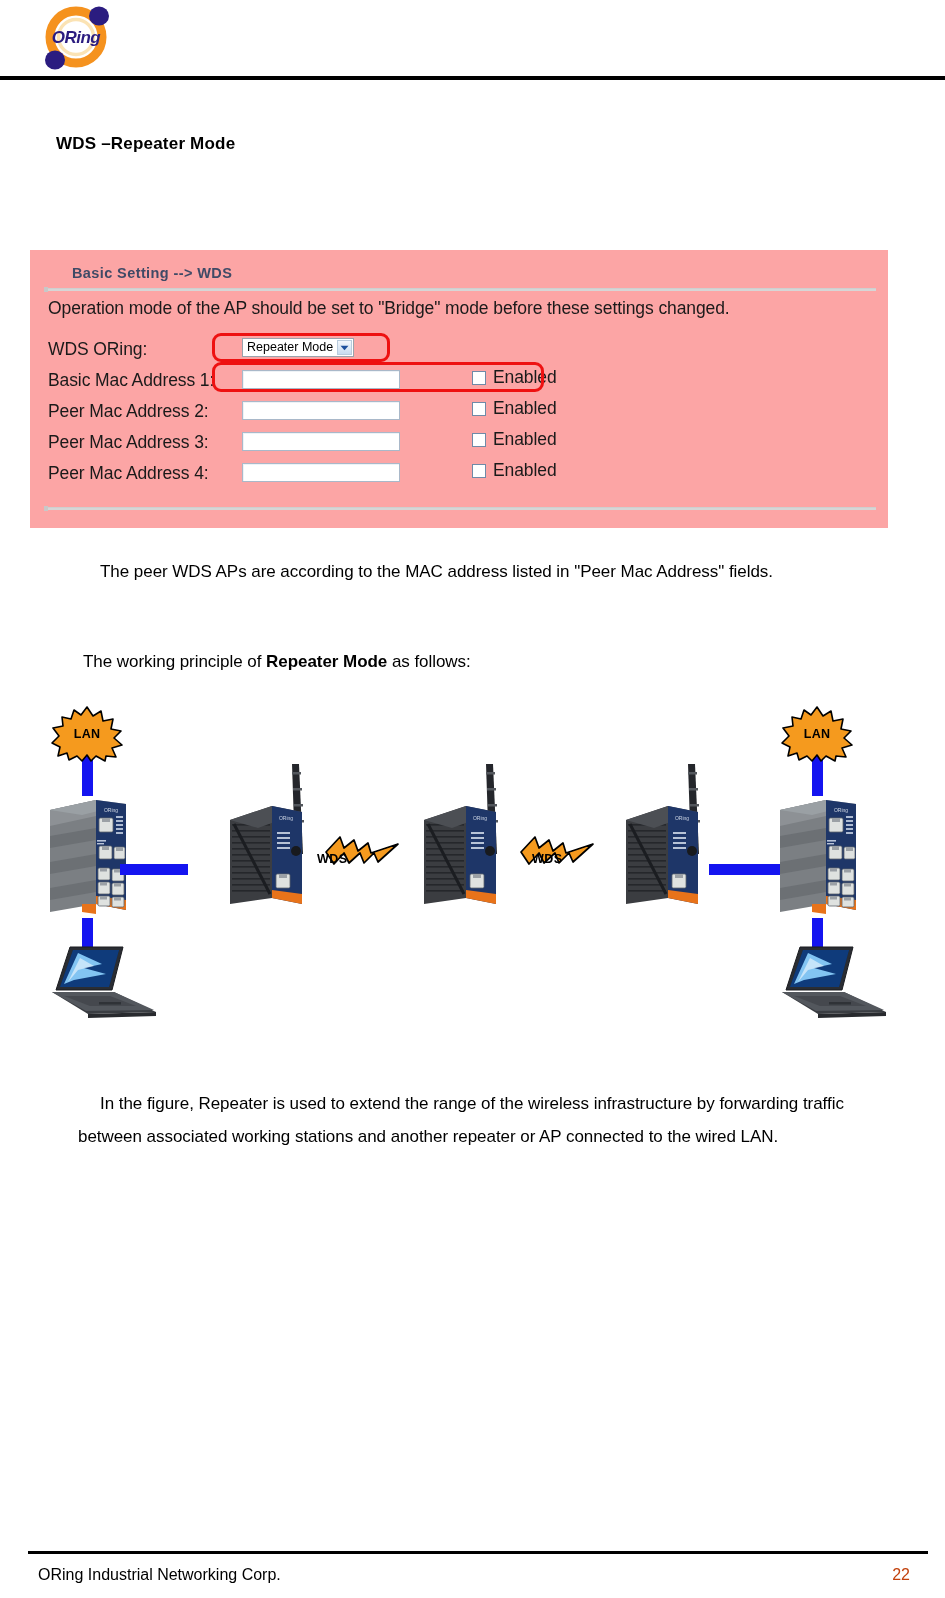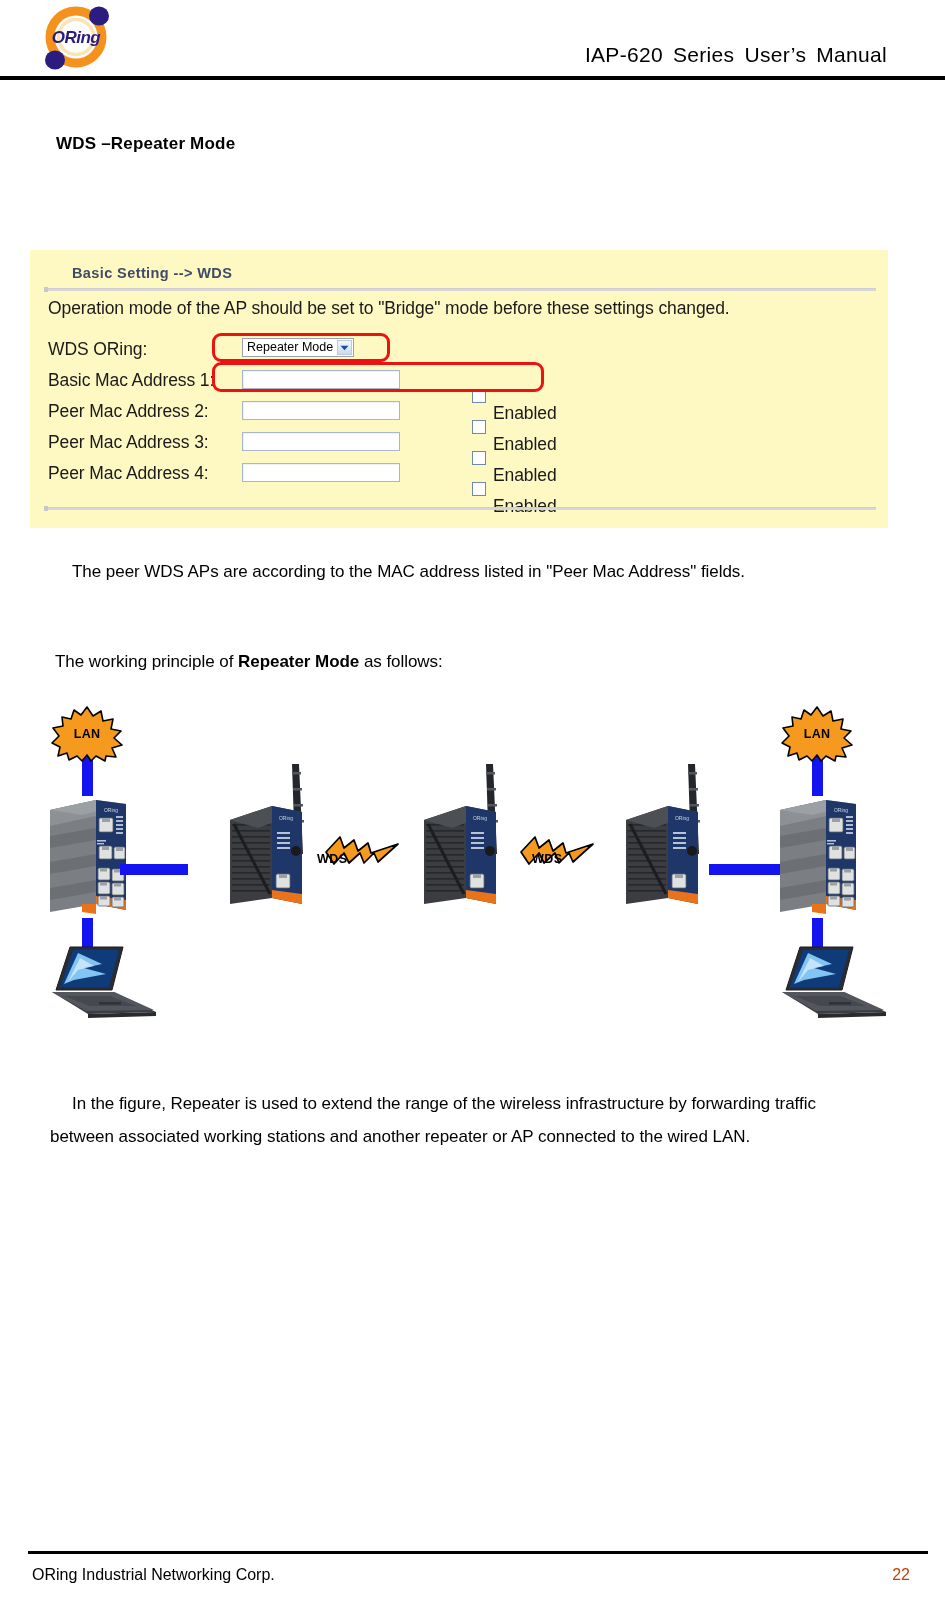--- a/index.html
+++ b/index.html
@@ -55,21 +55,21 @@
     font-weight: bold;
     letter-spacing: 0.2px;
   }
 
   
   .wds-panel {
     position: absolute;
     left: 30px; top: 250px;
     width: 858px;
     height: 278px;
-    background: #fef9c3;
+    background: #fca5a5;
     box-sizing: border-box;
   }
   .panel-title {
     position: absolute;
     left: 42px; top: 15px;
     font-size: 14.5px;
     font-weight: bold;
     color: #3f4a66;
     letter-spacing: 0.4px;
     white-space: nowrap;
@@ -192,41 +192,41 @@
     background: #fff;
     border: 1px solid #6f8aa8;
     box-sizing: border-box;
     display: block;
   }
   .enabled-label {
     font-size: 17.5px;
     color: #1a1a1a;
     line-height: 17px;
     letter-spacing: -0.1px;
-    margin-top: 36px;
   }
 
   
   .redbox {
     position: absolute;
     border: 3px solid #ee1111;
     border-radius: 9px;
     box-sizing: border-box;
     pointer-events: none;
   }
   #redbox-mode   { left: 212px; top: 333px; width: 178px; height: 29px; }
   #redbox-peer1  { left: 212px; top: 362px; width: 332px; height: 30px; }
 
   
   .para {
     position: absolute;
     font-size: 17px;
     line-height: 33px;
     color: #000;
     letter-spacing: -0.05px;
+    margin-left: 28px;
   }
   #para-1 { left: 50px; top: 555px; width: 820px; text-indent: 22px; }
   #para-2 { left: 55px; top: 645px; width: 820px; }
   #para-3 { left: 50px; top: 1087px; width: 800px; text-indent: 22px; }
 
   
   .diagram {
     position: absolute;
     left: 30px; top: 700px;
     width: 885px;
@@ -268,21 +268,21 @@
   
   .footer-rule {
     position: absolute;
     left: 28px; top: 1551px;
     width: 900px;
     height: 3px;
     background: #000;
   }
   .footer-left {
     position: absolute;
-    left: 32px; top: 1566px;
+    left: 38px; top: 1566px;
     font-size: 16px;
     color: #000;
   }
   .footer-right {
     position: absolute;
     right: 35px; top: 1566px;
     font-size: 16px;
     color: #c2410c;
   }
 </style>
@@ -296,21 +296,20 @@
       <circle cx="54" cy="35" r="26" fill="none" stroke="#F5921E" stroke-width="9"></circle>
 
       <circle cx="54" cy="35" r="17.5" fill="none" stroke="#FBE3B4" stroke-width="3.5"></circle>
 
       <ellipse cx="77" cy="14" rx="10" ry="9.5" fill="#2B1C80"></ellipse>
       <ellipse cx="33" cy="58" rx="10" ry="9.5" fill="#2B1C80"></ellipse>
 
       <text x="54" y="41" font-family="'Liberation Sans', sans-serif" font-size="17" font-weight="bold" font-style="italic" fill="#2B1C80" text-anchor="middle" letter-spacing="-0.5">ORing</text>
     </svg>
   </div>
-  <div class="header-title">IAP-620  Series  User’s  Manual</div>
   <div class="header-rule"></div>
 </div>
 
 <div class="section-heading">WDS –Repeater Mode</div>
 
 <div class="wds-panel">
   <div class="panel-title">Basic Setting --&gt; WDS</div>
   <div class="panel-hr-top"></div>
   <div class="panel-note">Operation mode of the AP should be set to "Bridge" mode before these settings changed.</div>
 

